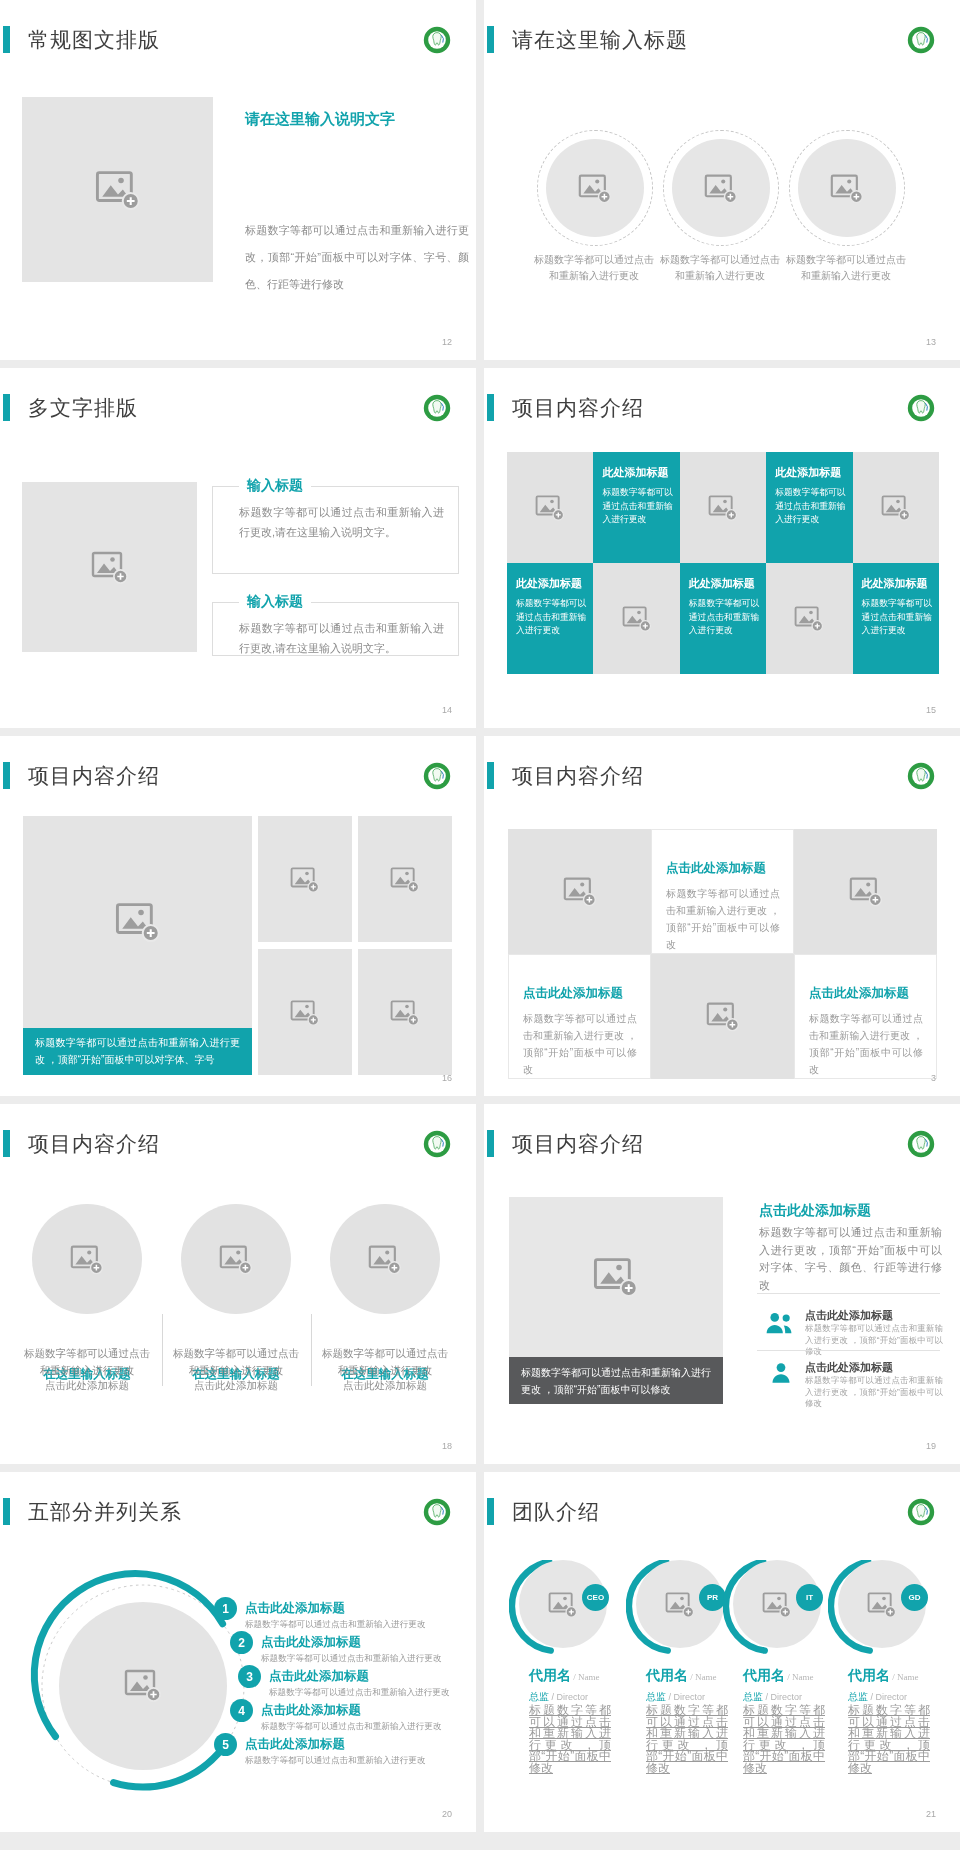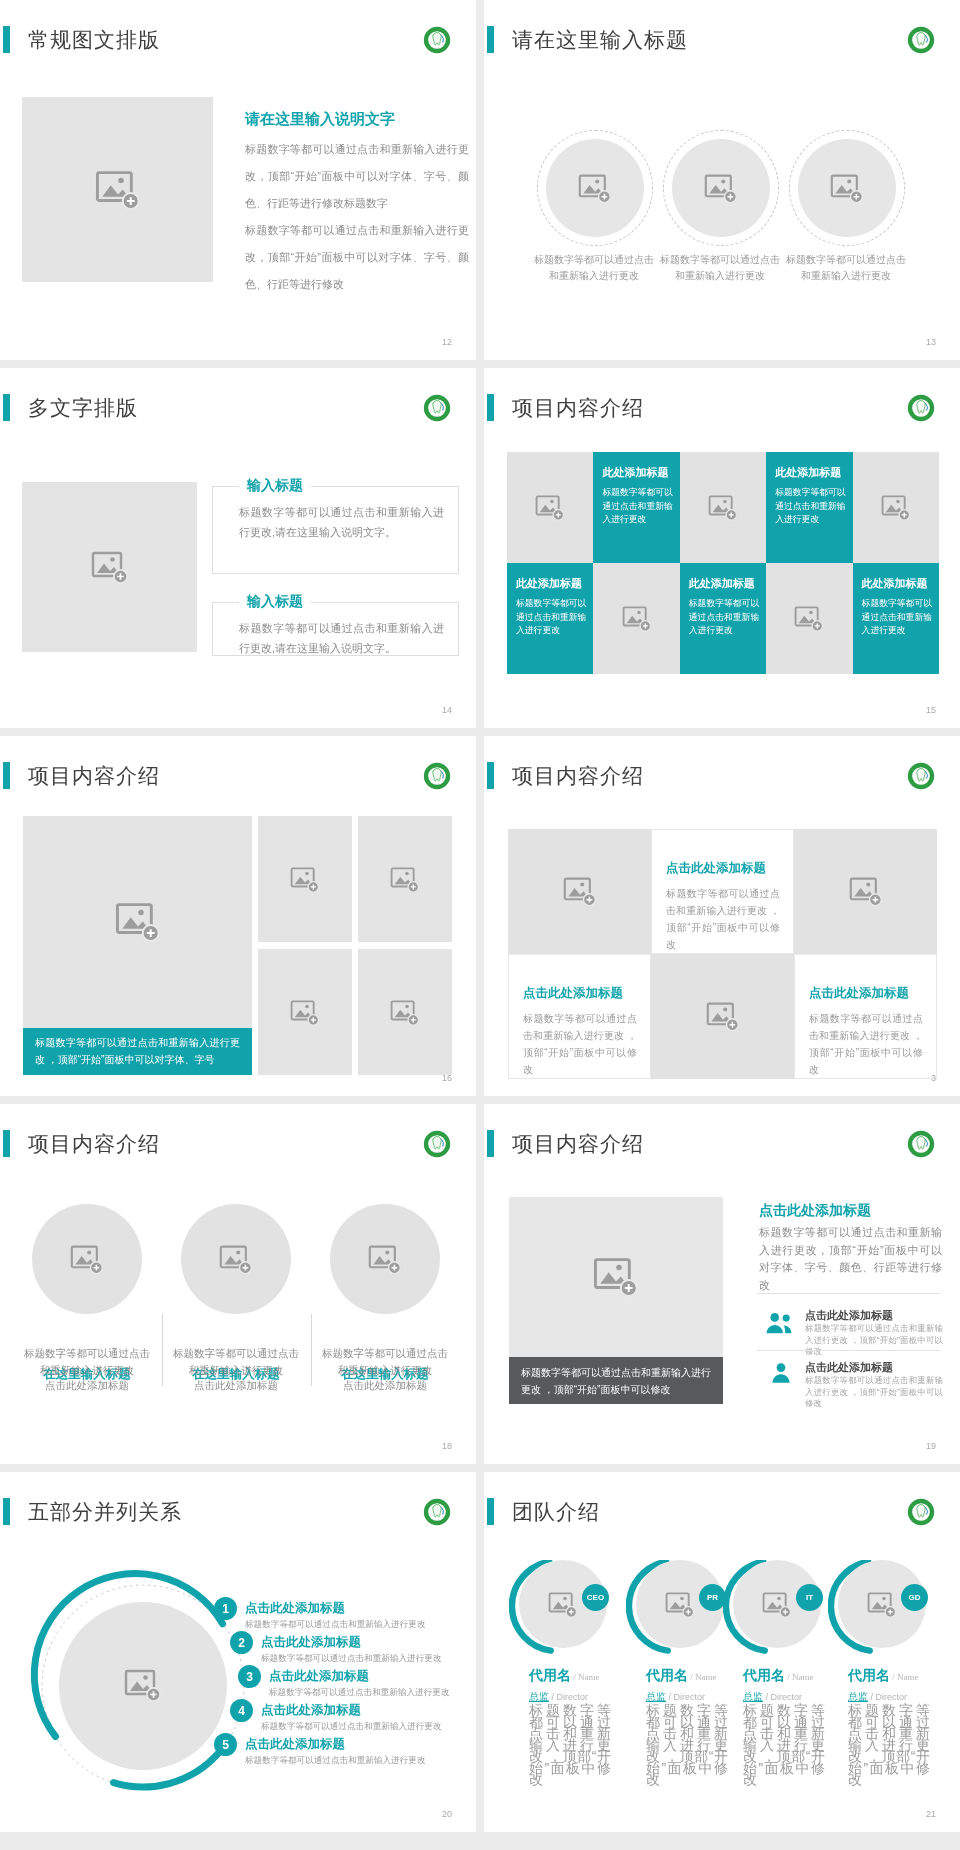--- a/index.html
+++ b/index.html
@@ -99,23 +99,23 @@
   
   .mem{position:absolute;top:88px;width:106px;height:240px;}
   .m1{left:25px;} .m2{left:142px;} .m3{left:239px;} .m4{left:344px;}
   .cres{position:absolute;left:0;top:0;width:100px;height:96px;}
   .mcirc{position:absolute;left:10px;top:0;width:88px;height:88px;border-radius:50%;background:#e6e6e6;display:flex;align-items:center;justify-content:center;}
   .mbadge{position:absolute;left:73px;top:24px;width:27px;height:27px;border-radius:50%;background:var(--teal);color:#fff;font-size:8px;font-weight:bold;display:flex;align-items:center;justify-content:center;}
   .mname{position:absolute;left:20px;top:106px;white-space:nowrap;}
   .mname .nm{font-size:14px;font-weight:bold;color:var(--teal);}
   .mname .sfx{font-size:9px;color:#b5b5b5;font-family:Liberation Serif, serif;}
   .mrole{position:absolute;left:20px;top:126px;white-space:nowrap;}
-  .mrole .rl{font-size:10px;color:var(--teal);text-decoration:underline;}
+  .mrole .rl{font-size:10px;color:var(--teal);}
   .mrole .sfx{font-size:9px;color:#b5b5b5;}
-  .mbio{position:absolute;left:20px;top:145px;width:82px;font-size:14px;line-height:11.5px;color:#9b9b9b;text-align:justify;}
+  .mbio{position:absolute;left:20px;top:145px;width:82px;font-size:12px;line-height:11.5px;color:#9b9b9b;text-align:justify;text-decoration:underline;}
 </style>
 </head>
 <body>
 
 <div class="grid">
 
   <div class="slide">
     <div class="bar"></div>
     <div class="stitle">常规图文排版</div>
     <div class="logo">
@@ -131,21 +131,20 @@
           <svg viewBox="0 0 38 34">
             <rect x="2" y="3" width="28" height="23" rx="1.5" fill="none" stroke="#9d9d9d" stroke-width="2.4"></rect>
             <circle cx="21.5" cy="9.5" r="2.3" fill="#9d9d9d"></circle>
             <path d="M6 23 L13 13.5 L19 21 L23 17 L27.5 23 Z" fill="#9d9d9d"></path>
             <circle cx="29.5" cy="26.5" r="6.6" fill="#9d9d9d" stroke="#e9e9e9" stroke-width="1.6"></circle>
             <path d="M29.5 23.3 v6.4 M26.3 26.5 h6.4" stroke="#fff" stroke-width="1.7" fill="none"></path>
           </svg>
         </span>
       </div>
     <div class="s12-head">请在这里输入说明文字</div>
-    <div class="s12-p p1">标题数字等都可以通过点击和重新输入进行更改，顶部“开始”面板中可以对字体、字号、颜色、行距等进行修改标题数字</div>
     <div class="s12-p p2">标题数字等都可以通过点击和重新输入进行更改，顶部“开始”面板中可以对字体、字号、颜色、行距等进行修改</div>
     <div class="pnum">12</div>
   </div>
 
   <div class="slide">
     <div class="bar"></div>
     <div class="stitle">请在这里输入标题</div>
     <div class="logo">
         <svg viewBox="0 0 28 28">
           <circle cx="14" cy="14" r="13.2" fill="#2d9c43"></circle>

